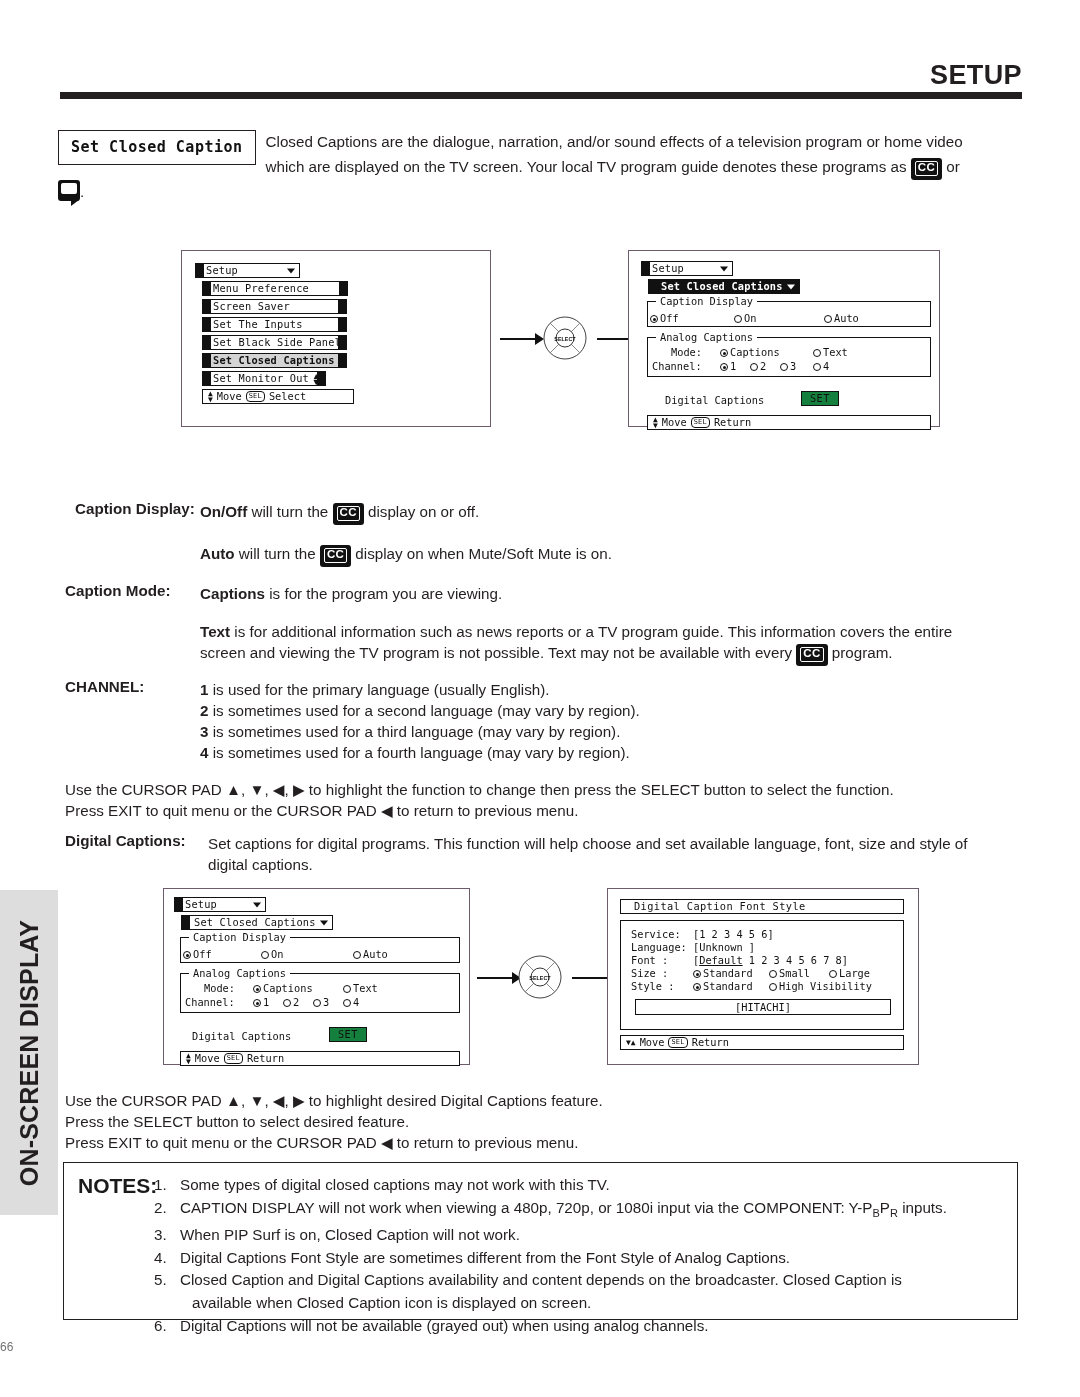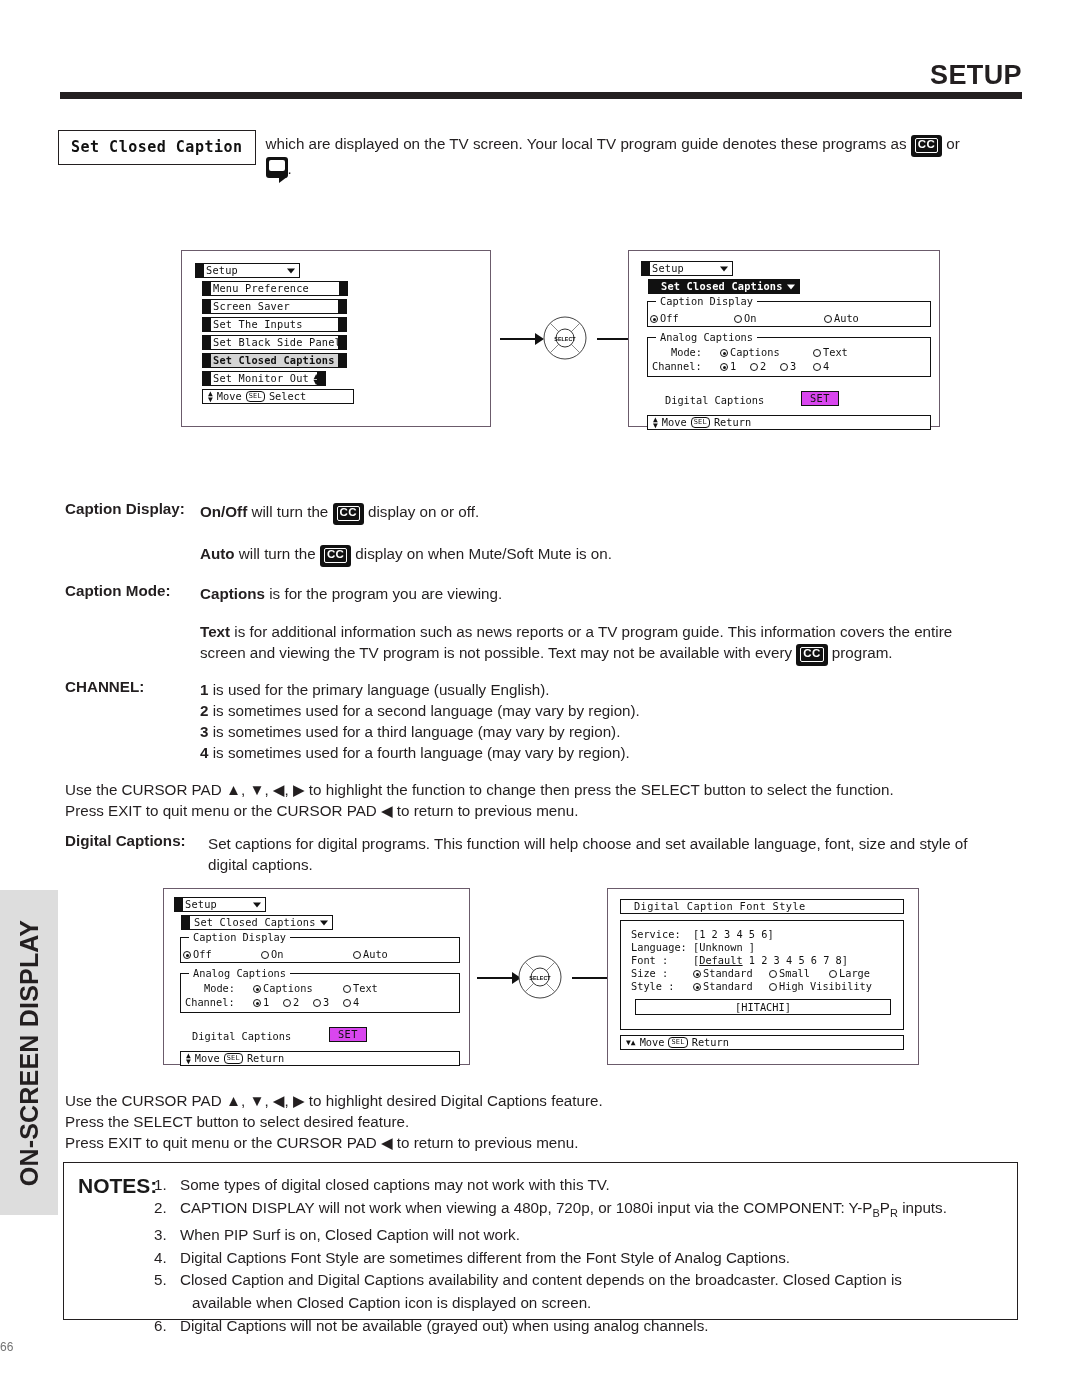--- a/index.html
+++ b/index.html
@@ -115,21 +115,21 @@
   .radio{
     display:inline-block;width:8px;height:8px;border:1.2px solid #111;
     border-radius:50%;vertical-align:-1px;margin-right:2px;
     box-sizing:border-box;background:#fff;position:relative;
   }
   .radio.on::after{
     content:"";position:absolute;left:1.5px;top:1.5px;width:3px;height:3px;
     background:#111;border-radius:50%;
   }
   .btn-set{
-    display:inline-block;border:1px solid #111;background:#d946ef;
+    display:inline-block;border:1px solid #111;background:#15803d;
     padding:1px 8px 2px 8px;font-size:10.3px;letter-spacing:.4px;
   }
   .footbar{
     position:absolute;border:1px solid #111;background:#fff;height:15px;
     box-sizing:border-box;display:flex;align-items:center;
     padding-left:5px;gap:4px;font-size:10.3px;
   }
   .sel-key{
     display:inline-block;border:1px solid #111;border-radius:4px;
     font-size:7px;padding:0 2px;line-height:9px;letter-spacing:.2px;
@@ -183,20 +183,21 @@
 
   <div class="hdr-title">SETUP</div>
   <div class="hdr-rule"></div>
 
   <div class="side-tab">
     <span>ON-SCREEN DISPLAY</span>
   </div>
 
   <div class="intro">
     <div class="tag-box">Set Closed Caption</div>
+    <p>Closed Captions are the dialogue, narration, and/or sound effects of a television program or home video</p>
     <p class="l2"><span>which are displayed on the TV screen.  Your local TV program guide denotes these programs as</span>
       <span class="cc"><i>CC</i></span>
       <span>or</span></p>
     <p class="bubble-line"><span class="bubble"></span><span>.</span></p>
   </div>
 
   <div class="diagram" style="left:181px;top:250px;width:308px;height:175px;">
     <div class="osd" style="left:13px;top:12px;width:160px;">
 
       <div class="bar" style="width:105px;">
@@ -309,21 +310,21 @@
 
       <div class="footbar" style="position:relative;margin-left:6px;width:284px;">
         <span class="ud-glyph">▲<br>▼</span>
         <span>Move</span>
         <span class="sel-key">SEL</span>
         <span>Return</span>
       </div>
     </div>
   </div>
 
-  <div class="ind-lab" style="left:65px;top:500px;">Caption Display:</div>
+  <div class="ind-lab" style="left:75px;top:500px;">Caption Display:</div>
   <div class="body-txt" style="left:200px;top:500px;">
     <b>On/Off</b>
     <span>will turn the</span>
     <span class="cc"><i>CC</i></span>
     <span>display on or off.</span>
   </div>
 
   <div class="body-txt" style="left:200px;top:542px;">
     <b>Auto</b>
     <span>will turn the</span>

